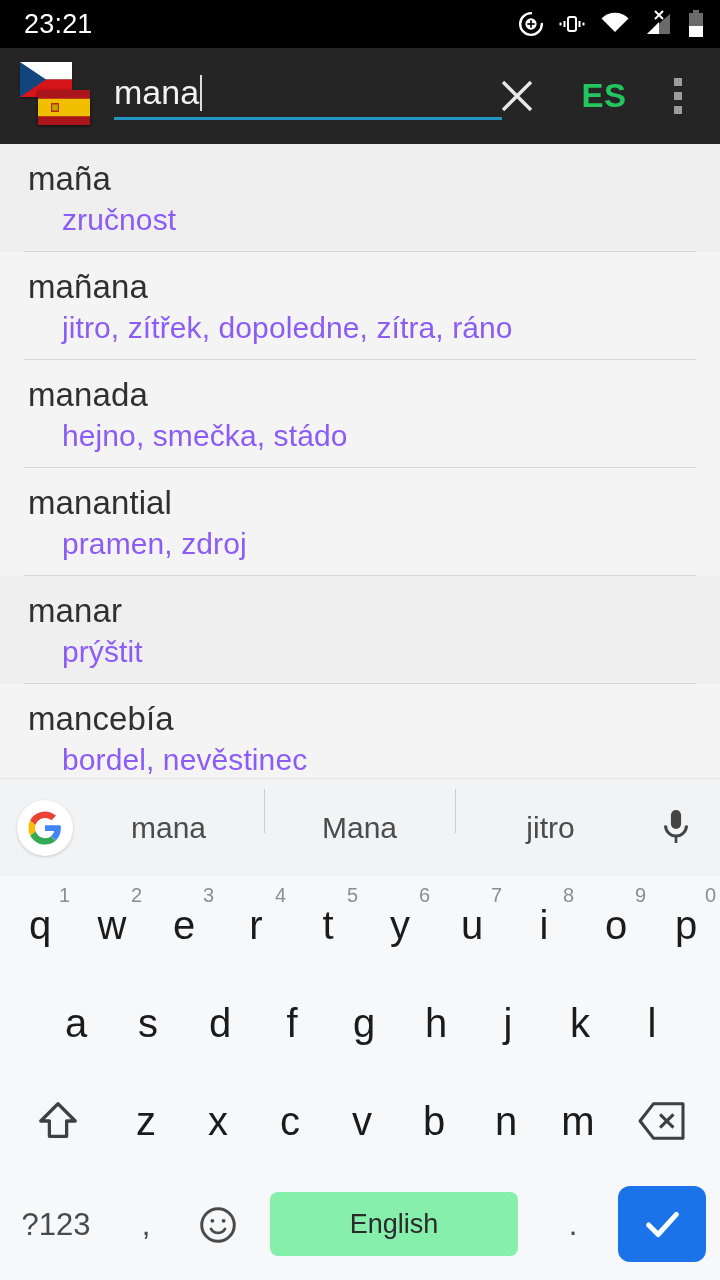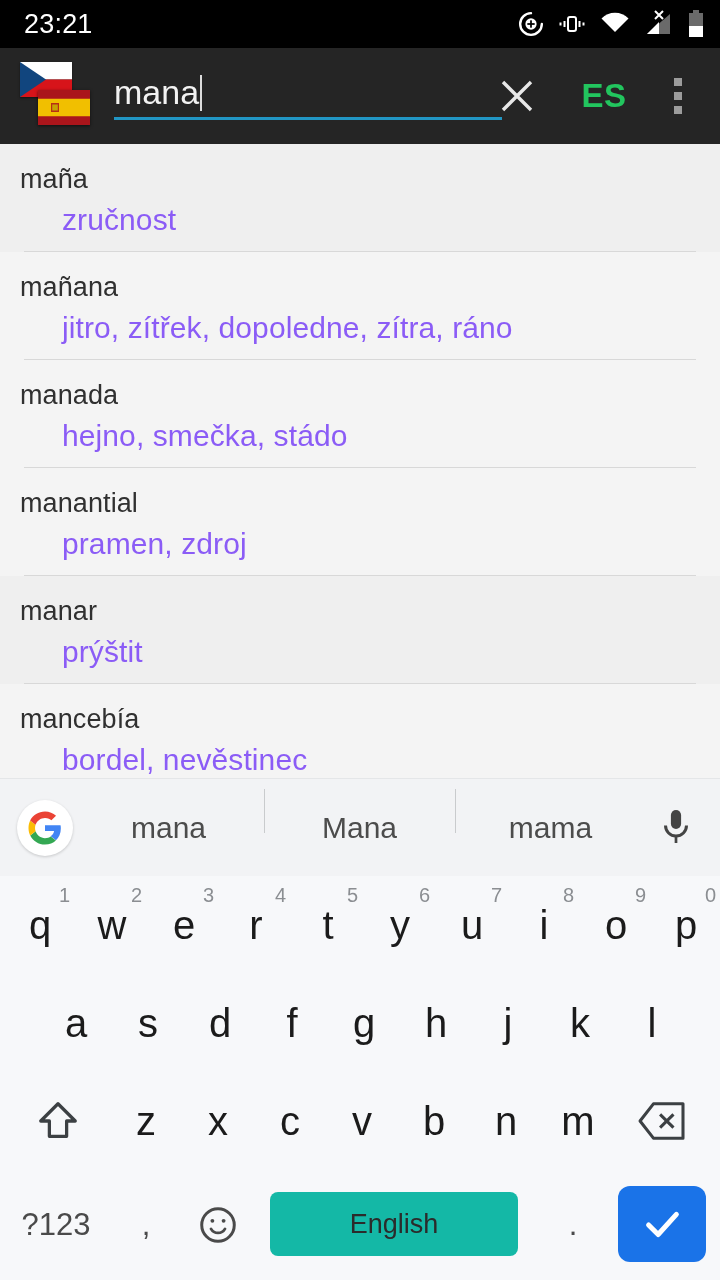--- a/index.html
+++ b/index.html
@@ -55,21 +55,21 @@
   .dot { width:8px; height:8px; background:#9c9c9c; }
 
   
   .list {
     position:absolute; top:144px; left:0; width:720px; height:634px;
     background:#f4f4f4; overflow:hidden;
   }
   .row { position:relative; padding:14px 0 12px 0; background:#f4f4f4; }
   .row.alt { background:#efefef; }
   .row .term {
-    color:#303030; font-size:27px; line-height:42px; margin-left:20px;
+    color:#303030; font-size:33px; line-height:42px; margin-left:28px;
     letter-spacing:0.1px;
   }
   .row .trans {
     color:#8b5cf6; font-size:30px; line-height:40px; margin-left:62px;
     letter-spacing:0.1px;
   }
   .row .sep {
     position:absolute; bottom:0; left:24px; right:24px; height:1px; background:#d8d8d8;
   }
 
@@ -100,21 +100,21 @@
     display:flex; align-items:center; justify-content:center;
     color:#1b1b1b; font-size:40px; font-weight:400;
   }
   .key .hint {
     position:absolute; top:8px; right:50%; margin-right:-30px;
     font-size:20px; color:#8b8e92; font-weight:400;
   }
   .key.r4k { height:110px; }
   .key-func svg { display:block; }
   .spacekey {
-    position:absolute; top:22px; height:64px; background:#14b8a6; border-radius:8px;
+    position:absolute; top:22px; height:64px; background:#86efac; border-radius:8px;
     display:flex; align-items:center; justify-content:center;
     color:#2b2b2b; font-size:27px;
   }
   .enterkey {
     position:absolute; top:16px; height:76px; background:#1a73e8; border-radius:12px;
     display:flex; align-items:center; justify-content:center;
   }
   .symkey { color:#4a4a4a; font-size:31px; }
 </style>
 </head>
@@ -250,21 +250,21 @@
     <div class="g-logo">
       <svg width="36" height="36" viewBox="0 0 48 48">
         <path fill="#4285F4" d="M45.1 24.5c0-1.6-.1-2.8-.4-4.1H24v7.5h12.1c-.2 2-1.6 5-4.5 7l6.9 5.4c4.1-3.8 6.6-9.4 6.6-15.8z"></path>
         <path fill="#34A853" d="M24 46c5.9 0 10.9-2 14.5-5.3l-6.9-5.4c-1.9 1.3-4.4 2.2-7.6 2.2-5.8 0-10.7-3.8-12.5-9.1l-7.2 5.5C7.9 41.1 15.4 46 24 46z"></path>
         <path fill="#FBBC05" d="M11.5 28.4c-.5-1.4-.8-2.9-.8-4.4s.3-3 .7-4.4l-7.2-5.6C2.8 16.9 2 20.3 2 24s.8 7.1 2.2 10l7.3-5.6z"></path>
         <path fill="#EA4335" d="M24 10.5c4.1 0 6.9 1.8 8.5 3.3l6.2-6C34.9 4.4 29.9 2 24 2 15.4 2 7.9 6.9 4.2 14l7.2 5.6C13.3 14.3 18.2 10.5 24 10.5z"></path>
       </svg>
     </div>
     <div class="sug-item">mana</div>
     <div class="sug-item">Mana</div>
-    <div class="sug-item">mama</div>
+    <div class="sug-item">jitro</div>
     <div class="mic">
       <svg width="36" height="40" viewBox="0 0 24 26">
         <rect x="8.6" y="1" width="6.8" height="12.6" rx="3.4" fill="#444"></rect>
         <path d="M5 11.4a7 7 0 0 0 14 0" fill="none" stroke="#444" stroke-width="2"></path>
         <rect x="11.1" y="18" width="1.8" height="5" fill="#444"></rect>
       </svg>
     </div>
   </div>
 
   <div class="keyboard">

